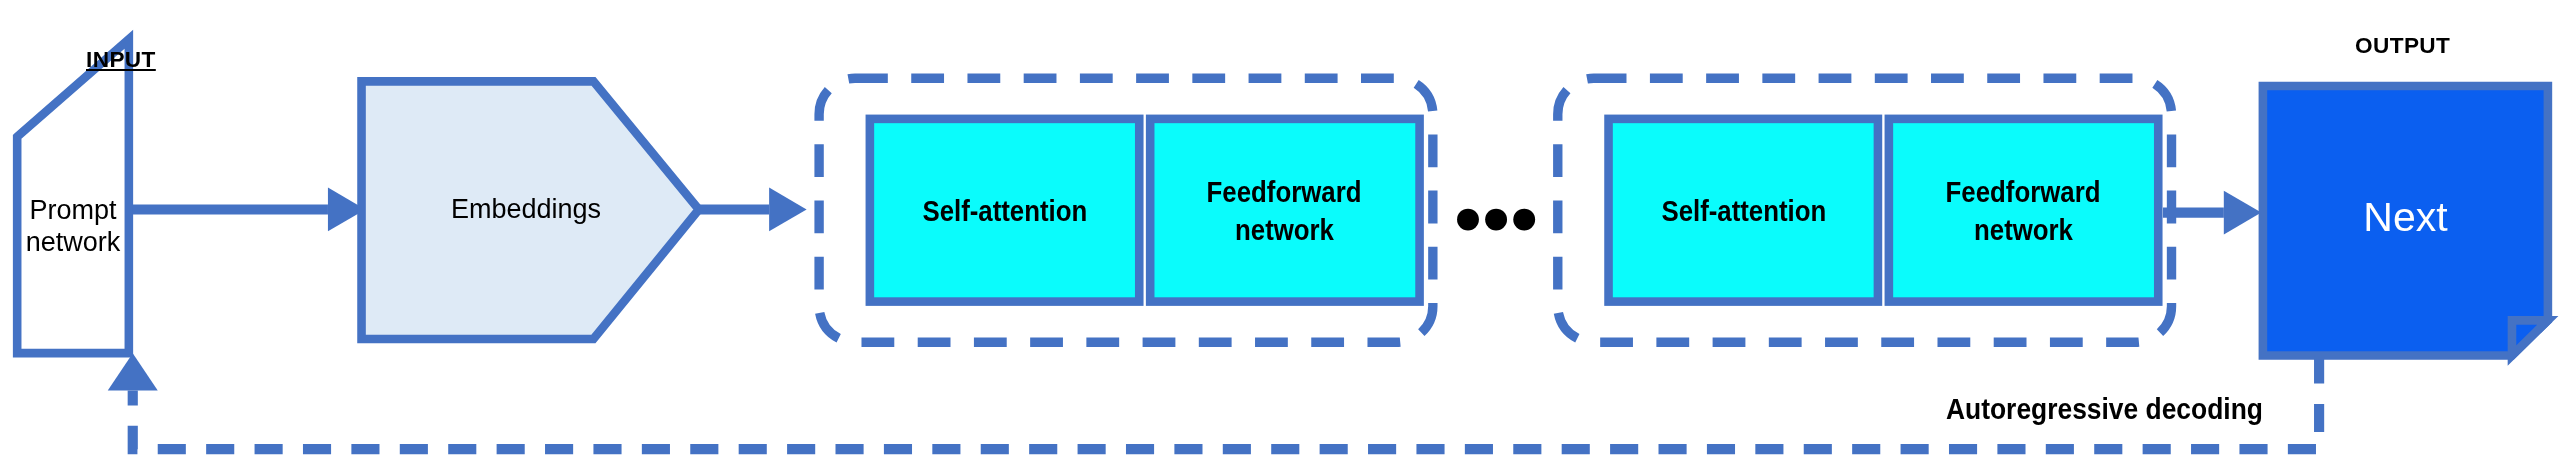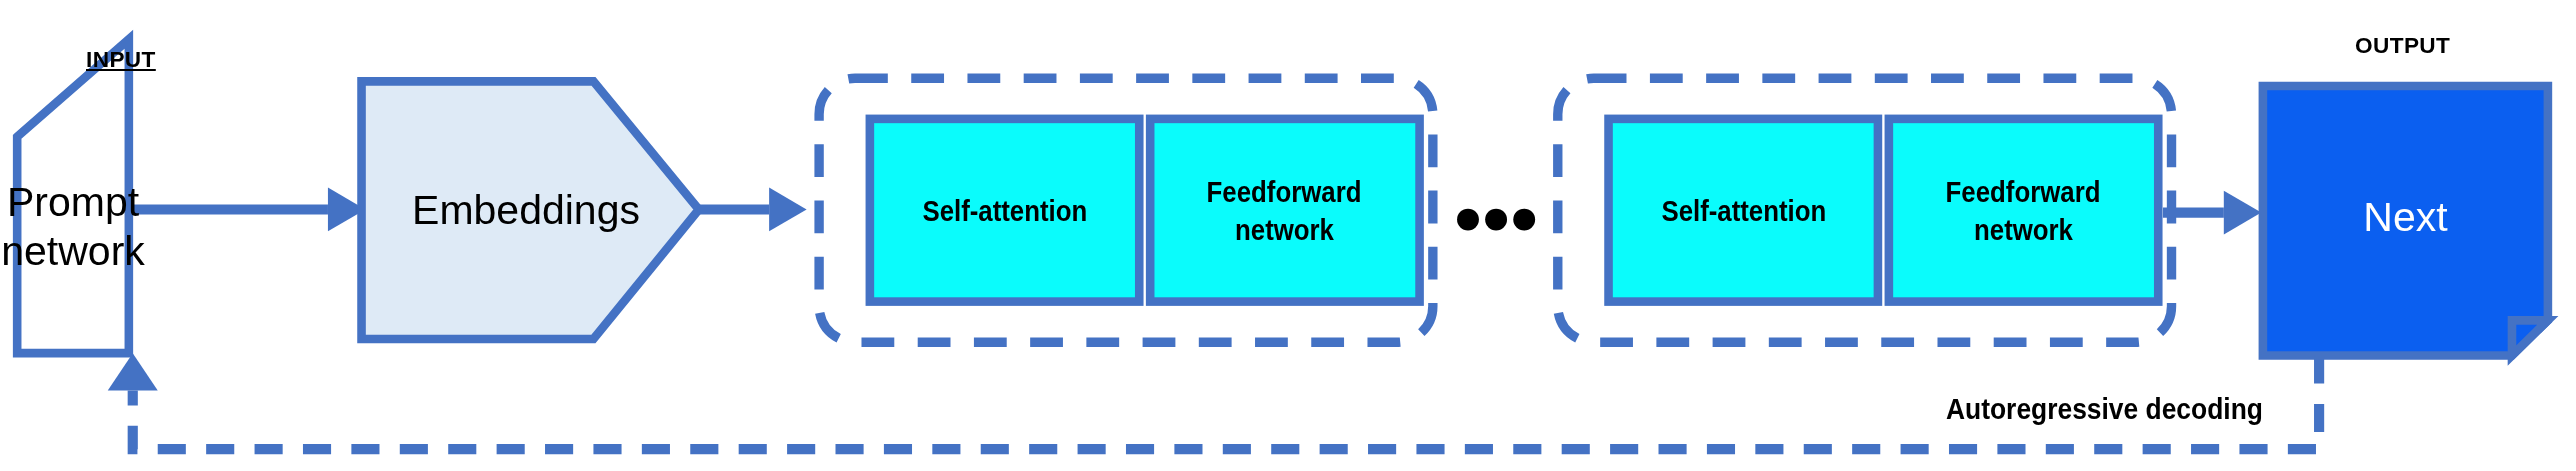--- a/index.html
+++ b/index.html
@@ -31,21 +31,21 @@
   }
   .caps-label {
     font-family: "Liberation Sans", sans-serif;
     font-weight: bold;
     font-size: 22.6px;
     letter-spacing: 0.4px;
   }
   .soft-label {
     font-family: "Liberation Sans", sans-serif;
     font-weight: normal;
-    font-size: 41px;
+    font-size: 27px;
     color: #000000;
     text-align: center;
     line-height: 1.18;
   }
   .block-label {
     font-family: "Liberation Sans Narrow", "Liberation Sans", sans-serif;
     font-weight: bold;
     font-size: 30px;
     color: #000000;
     text-align: center;

